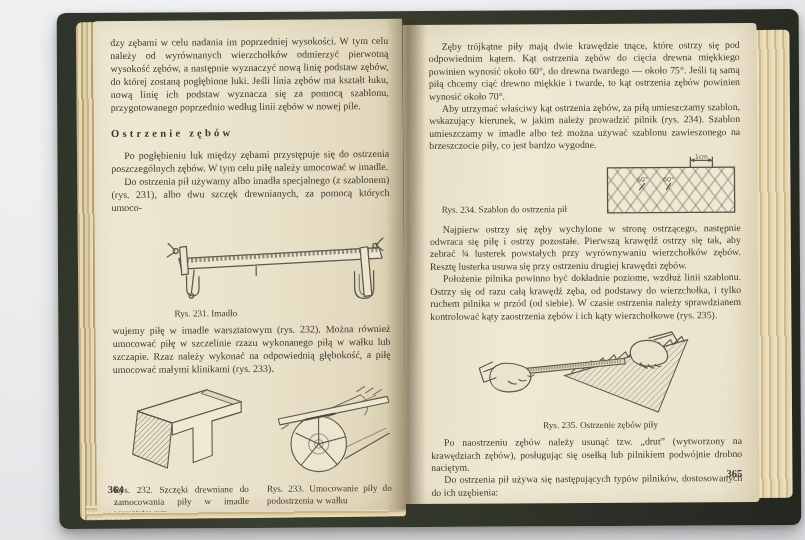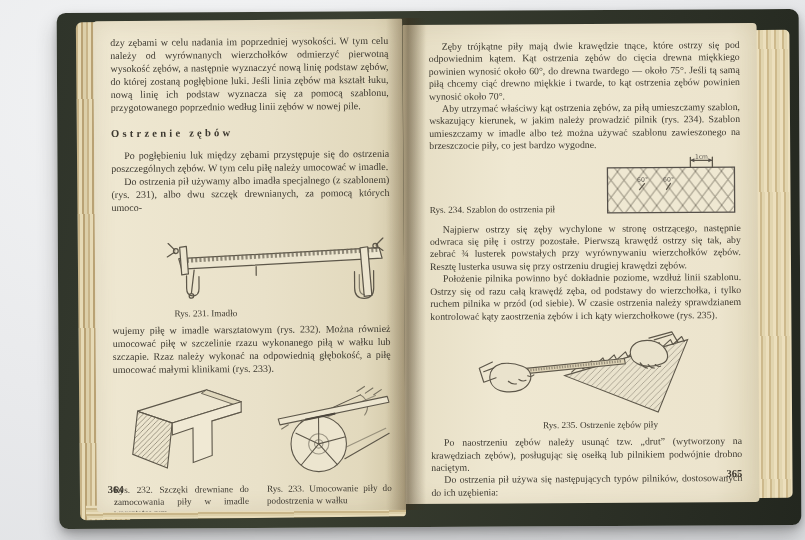--- a/index.html
+++ b/index.html
@@ -47,21 +47,21 @@
   .figs-row{display:flex;gap:16px;margin:5px 0 2px 2px;align-items:flex-end;}
   .caps-row{display:flex;gap:18px;margin-top:2px;}
   .caps-row .figcap{text-align:justify;}
   .cap232{width:158px;}
   .cap233{width:146px;}
   .pagenum{position:absolute;font-size:10.6px;font-weight:bold;text-align:right;}
   .pn-left{left:11px;bottom:17px;}
   .pn-right{right:17px;bottom:23px;}
   .fig234block{position:relative;height:64px;margin:3px 0 4px 0;}
   .fig234block svg{position:absolute;right:2px;top:0;}
-  .cap234{position:absolute;left:0;bottom:3px;width:170px;}
+  .cap234{position:absolute;left:12px;bottom:3px;width:170px;}
   .fig235wrap{width:252px;margin:6px auto 1px auto;}
   .cap235{text-align:center;margin:0 0 4px 28px;}
   svg .ln{stroke:#5d574a;stroke-width:1.3;fill:none;stroke-linecap:round;stroke-linejoin:round;}
   svg .fl{fill:#ece5cf;stroke:#5d574a;stroke-width:1.3;stroke-linejoin:round;}
   svg text{font-family:"DejaVu Sans",sans-serif;fill:#54504a;}
 </style>
 </head>
 <body>
 
 <div class="backdrop"></div>

